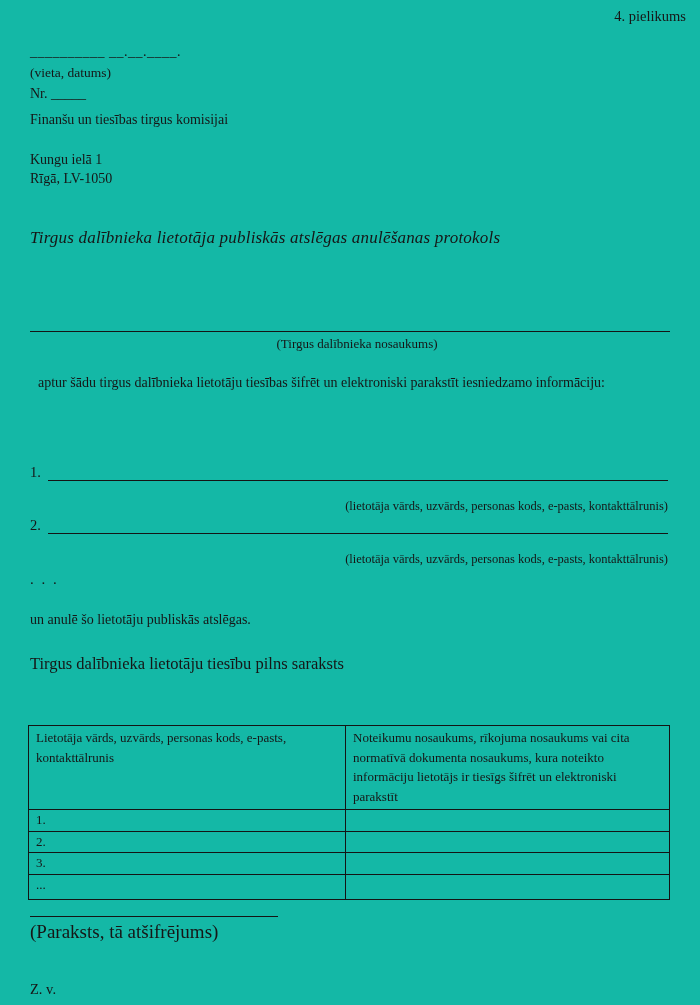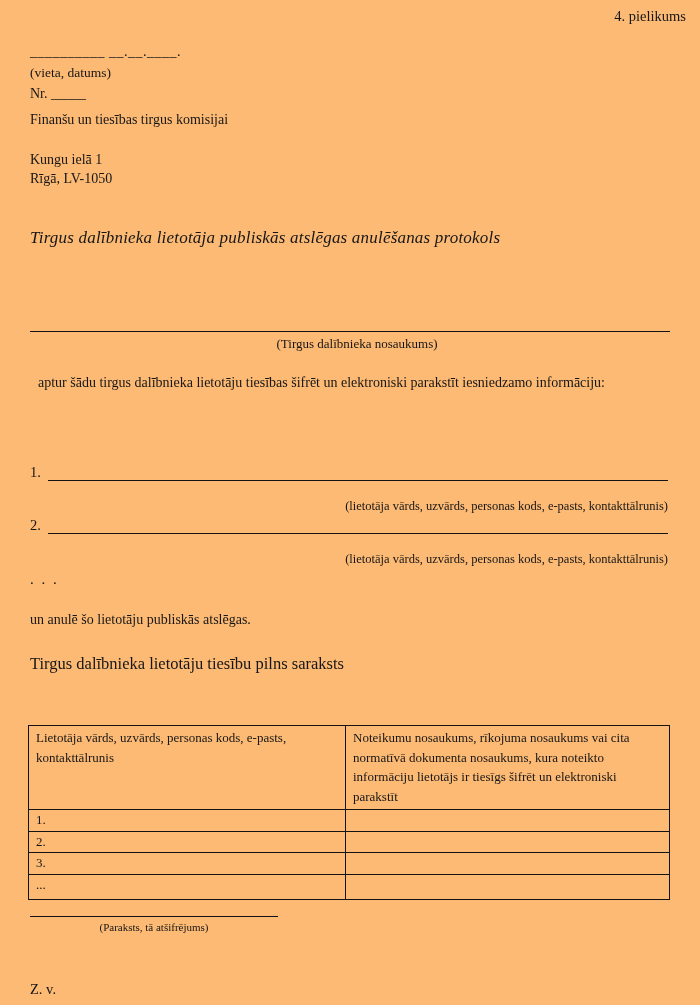--- a/index.html
+++ b/index.html
@@ -1,21 +1,21 @@
 <!DOCTYPE html>
 <html><head>
 <meta charset="utf-8">
 <style>
   * { margin: 0; padding: 0; box-sizing: border-box; }
   html, body { background: #ffffff; }
   .page {
     position: relative;
     width: 700px;
     height: 1005px;
-    background: #fdba74;
+    background: #14b8a6;
     font-family: "Liberation Serif", "DejaVu Serif", serif;
     color: #161616;
     overflow: hidden;
   }
   .abs { position: absolute; }
 
   
   .annex       { top: 8px;  right: 14px; font-size: 14.5px; }
   .pd-blank    { top: 44px; left: 30px;  font-size: 14px; letter-spacing: 0.5px; }
   .pd-caption  { top: 65px; left: 30px;  font-size: 13.5px; }
@@ -61,21 +61,21 @@
     border: 1.8px solid #141414;
     vertical-align: top;
     padding: 2px 7px 1px 7px;
   }
   .rights-table td.hdr { height: 84px; }
   .rights-table td.row { height: 21px; padding-top: 0; }
   .rights-table tr.last td { height: 25px; }
 
   
   .sig-rule    { top: 916px; left: 30px; width: 248px; border-top: 1.8px solid #141414; }
-  .sig-caption { top: 921px; left: 30px; width: 248px; text-align: center; font-size: 11px; }
+  .sig-caption { top: 921px; left: 30px; width: 248px; text-align: left; font-size: 19px; }
   .seal        { top: 981px; left: 30px; font-size: 14.5px; }
 </style>
 </head>
 <body>
 
 <div class="page">
 
   <div class="abs annex">4. pielikums</div>
 
   <div class="abs pd-blank">__________ __.__.____.</div>

